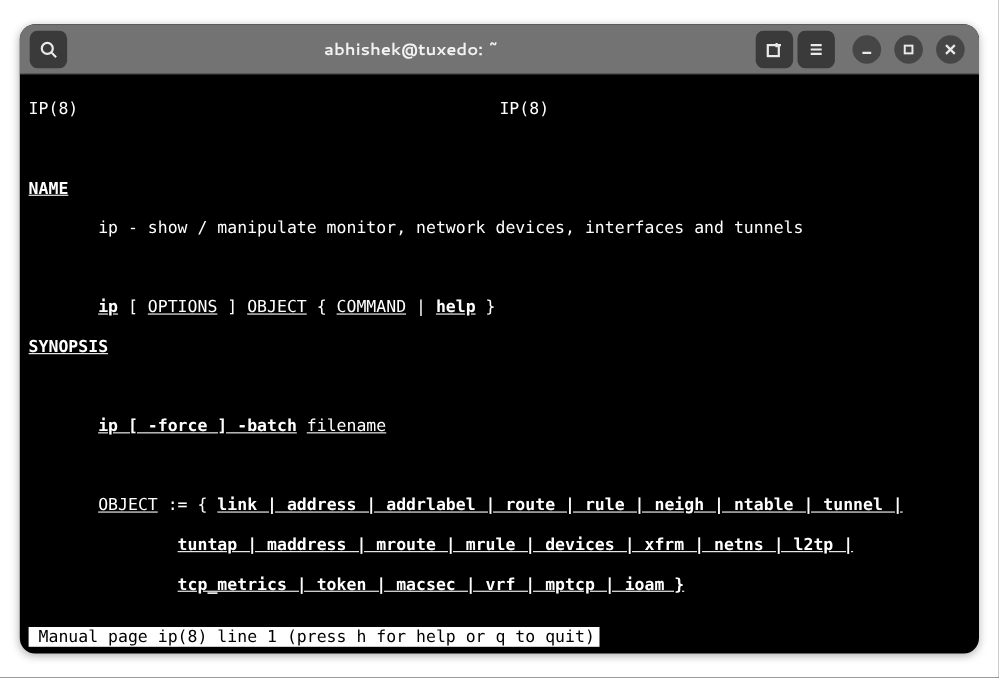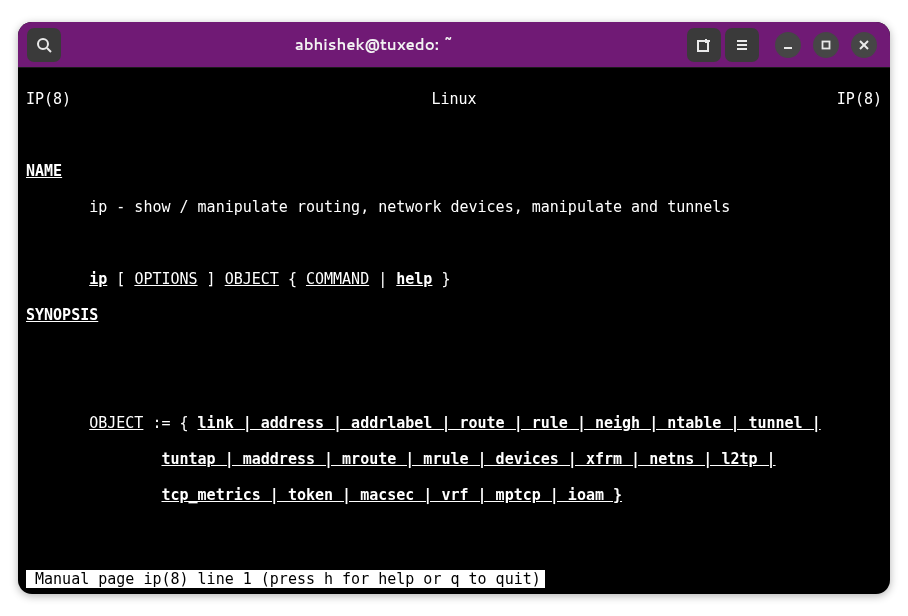--- a/index.html
+++ b/index.html
@@ -18,21 +18,21 @@
     top: 22px;
     width: 872px;
     height: 572px;
     background: #000000;
     border-radius: 14px;
     overflow: hidden;
     box-shadow: 0 2px 8px rgba(0,0,0,0.3);
   }
   .titlebar {
     height: 46px;
-    background: #701a75;
+    background: #737373;
     display: flex;
     align-items: center;
     padding: 0 7px;
     border-bottom: 1px solid #1a1a1a;
   }
   .tb-btn {
     width: 34px;
     height: 34px;
     border-radius: 7px;
     background: #3a3a3a;
@@ -128,28 +128,29 @@
     </div>
     <div class="tb-btn round">
       <svg width="12" height="12" viewBox="0 0 12 12" fill="none" stroke="#eaeaea" stroke-width="2">
           <line x1="2" y1="2" x2="10" y2="10"></line>
           <line x1="10" y1="2" x2="2" y2="10"></line>
         </svg>
     </div>
   </div>
 
   <div class="terminal">
-<div class="hdr-row"><span>IP(8)</span><span>Linux</span><span>IP(8)</span></div>
+<div class="hdr-row"><span>IP(8)</span><span>IP(8)</span></div>
 <div> </div>
 <div><span class="b">NAME</span></div>
-<div>       ip - show / manipulate routing, network devices, manipulate and tunnels</div>
+<div>       ip - show / manipulate monitor, network devices, interfaces and tunnels</div>
 <div> </div>
 <div>       <span class="b">ip</span> [ <span class="u">OPTIONS</span> ] <span class="u">OBJECT</span> { <span class="u">COMMAND</span> | <span class="b">help</span> }</div>
 <div><span class="b">SYNOPSIS</span></div>
 <div> </div>
+<div>       <span class="b">ip [ -force ] -batch</span> <span class="u">filename</span></div>
 <div> </div>
 <div>       <span class="u">OBJECT</span><span> := { </span><span class="b">link | address | addrlabel | route | rule | neigh | ntable | tunnel |</span></div>
 <div>               <span class="b">tuntap | maddress | mroute | mrule | devices | xfrm | netns | l2tp |</span></div>
 <div>               <span class="b">tcp_metrics | token | macsec | vrf | mptcp | ioam }</span></div>
 <div> </div>
 
 
 
 
 

